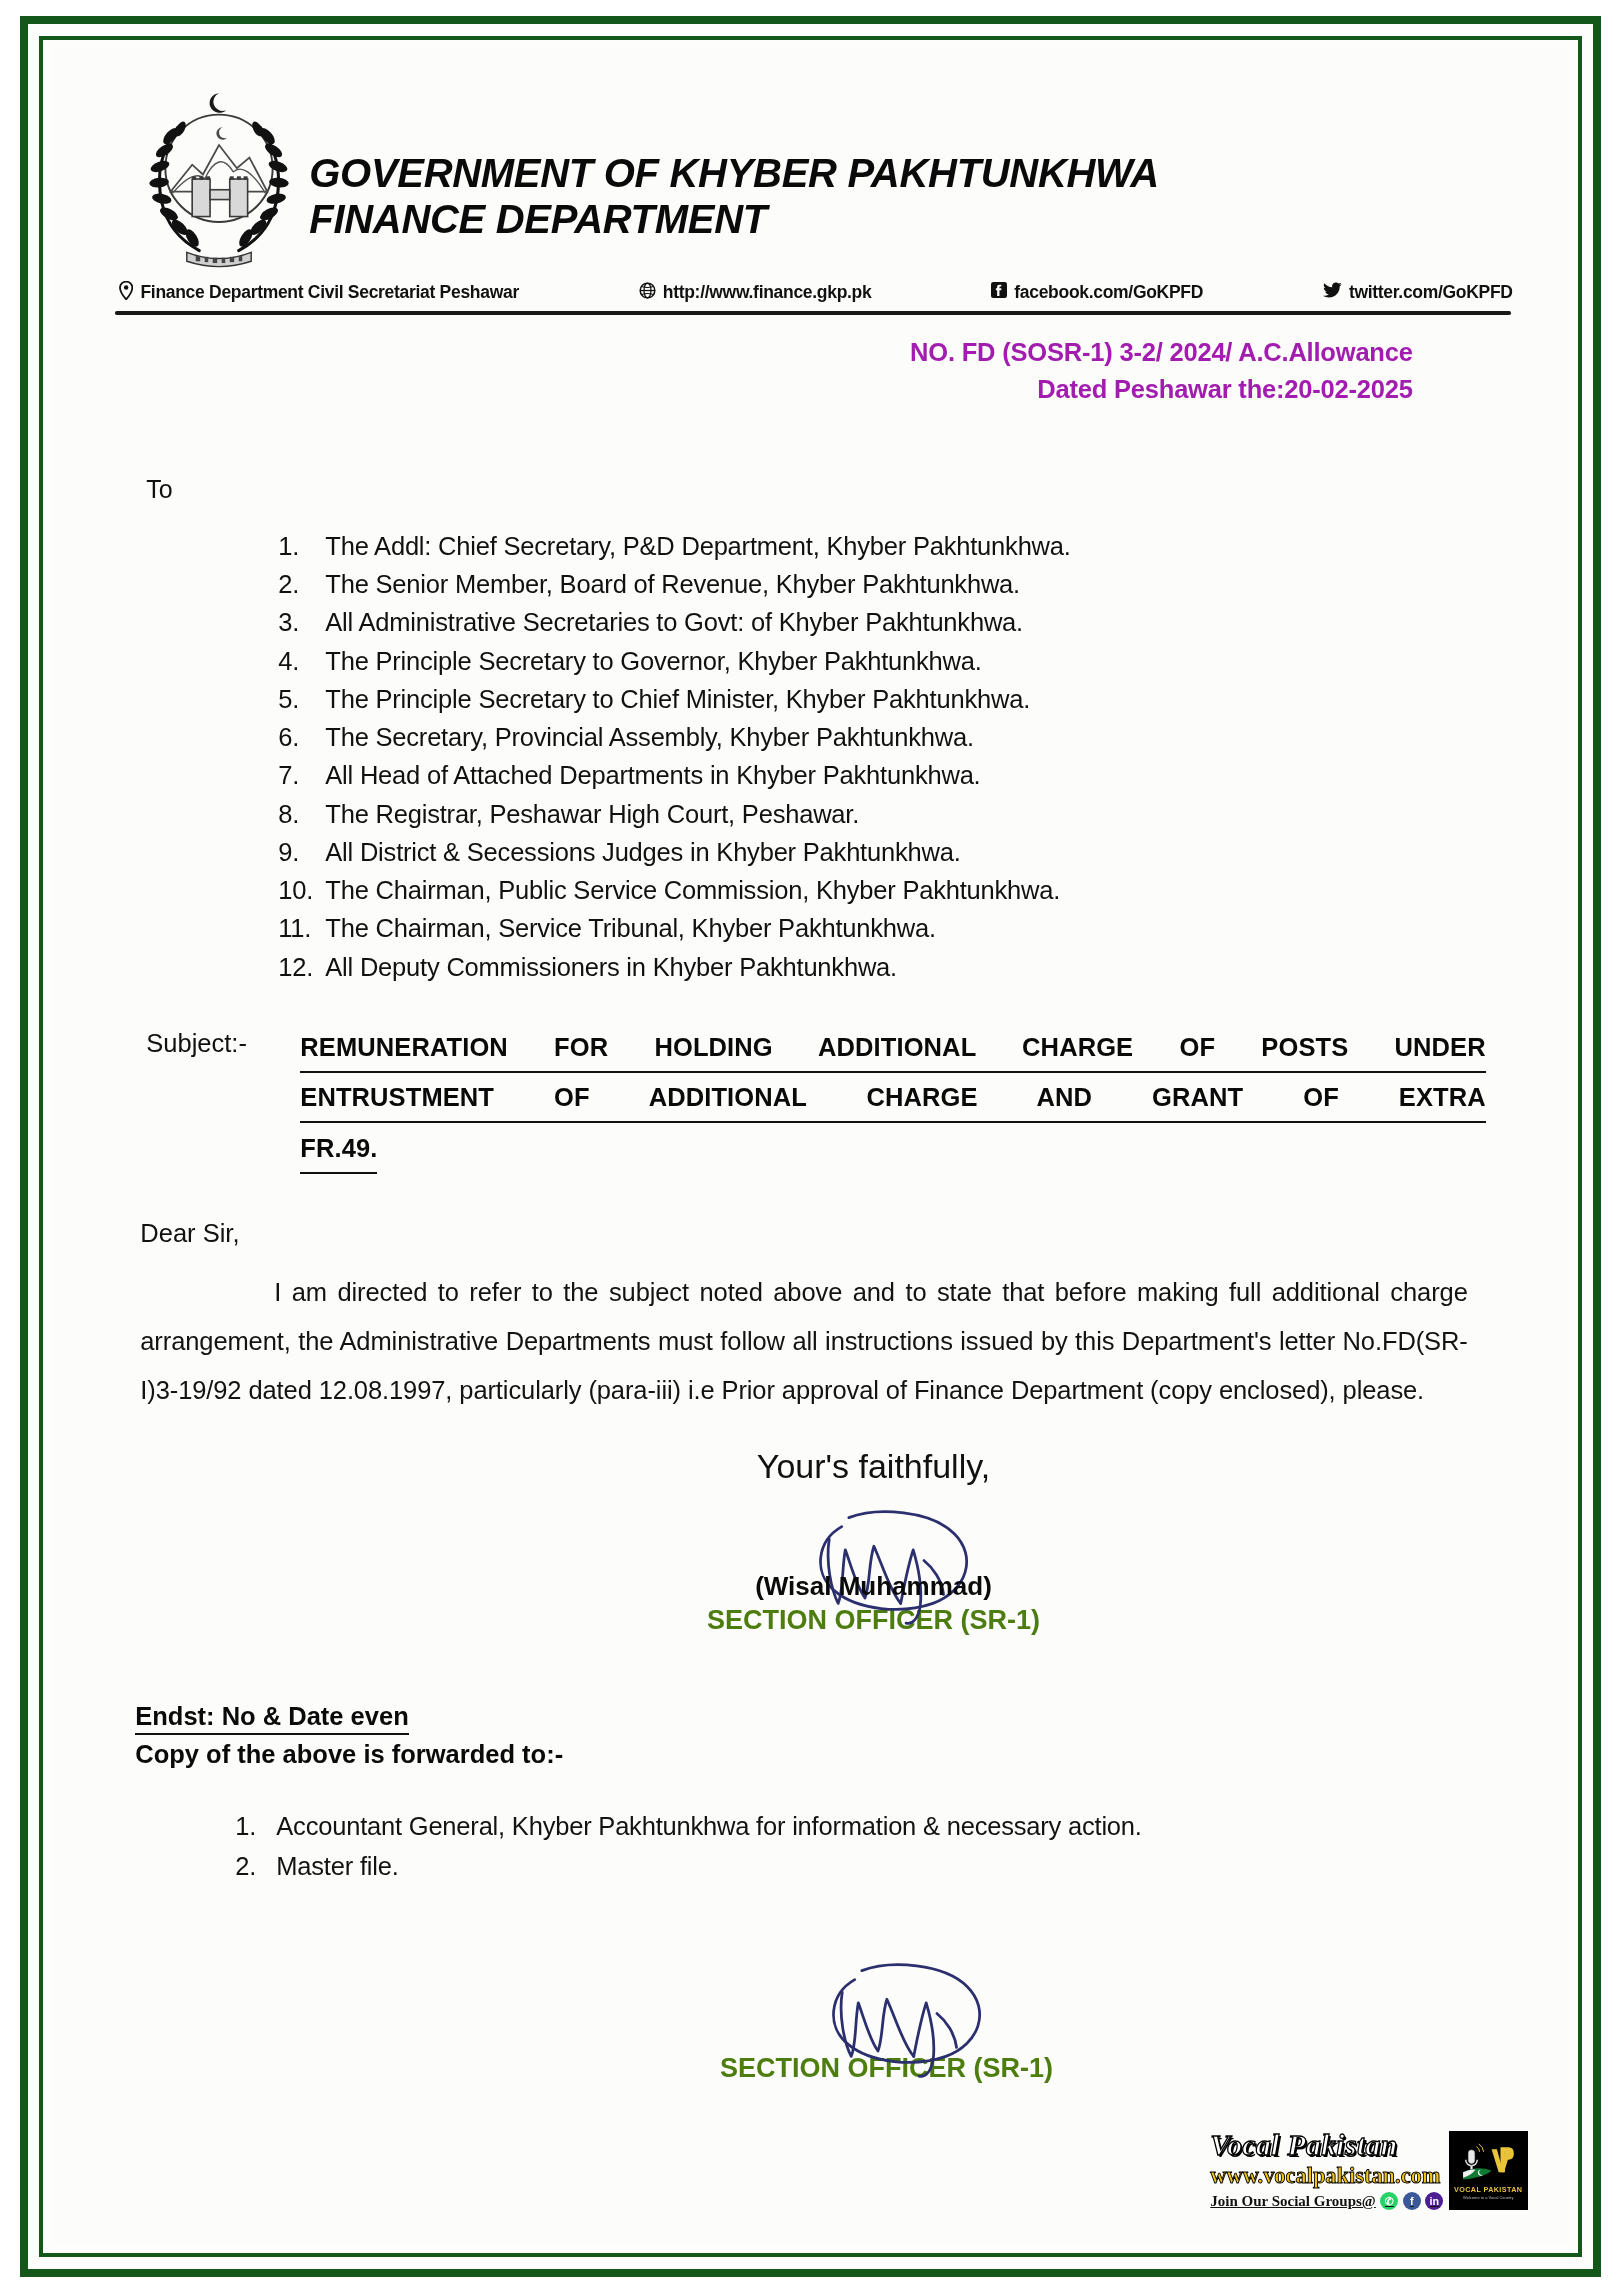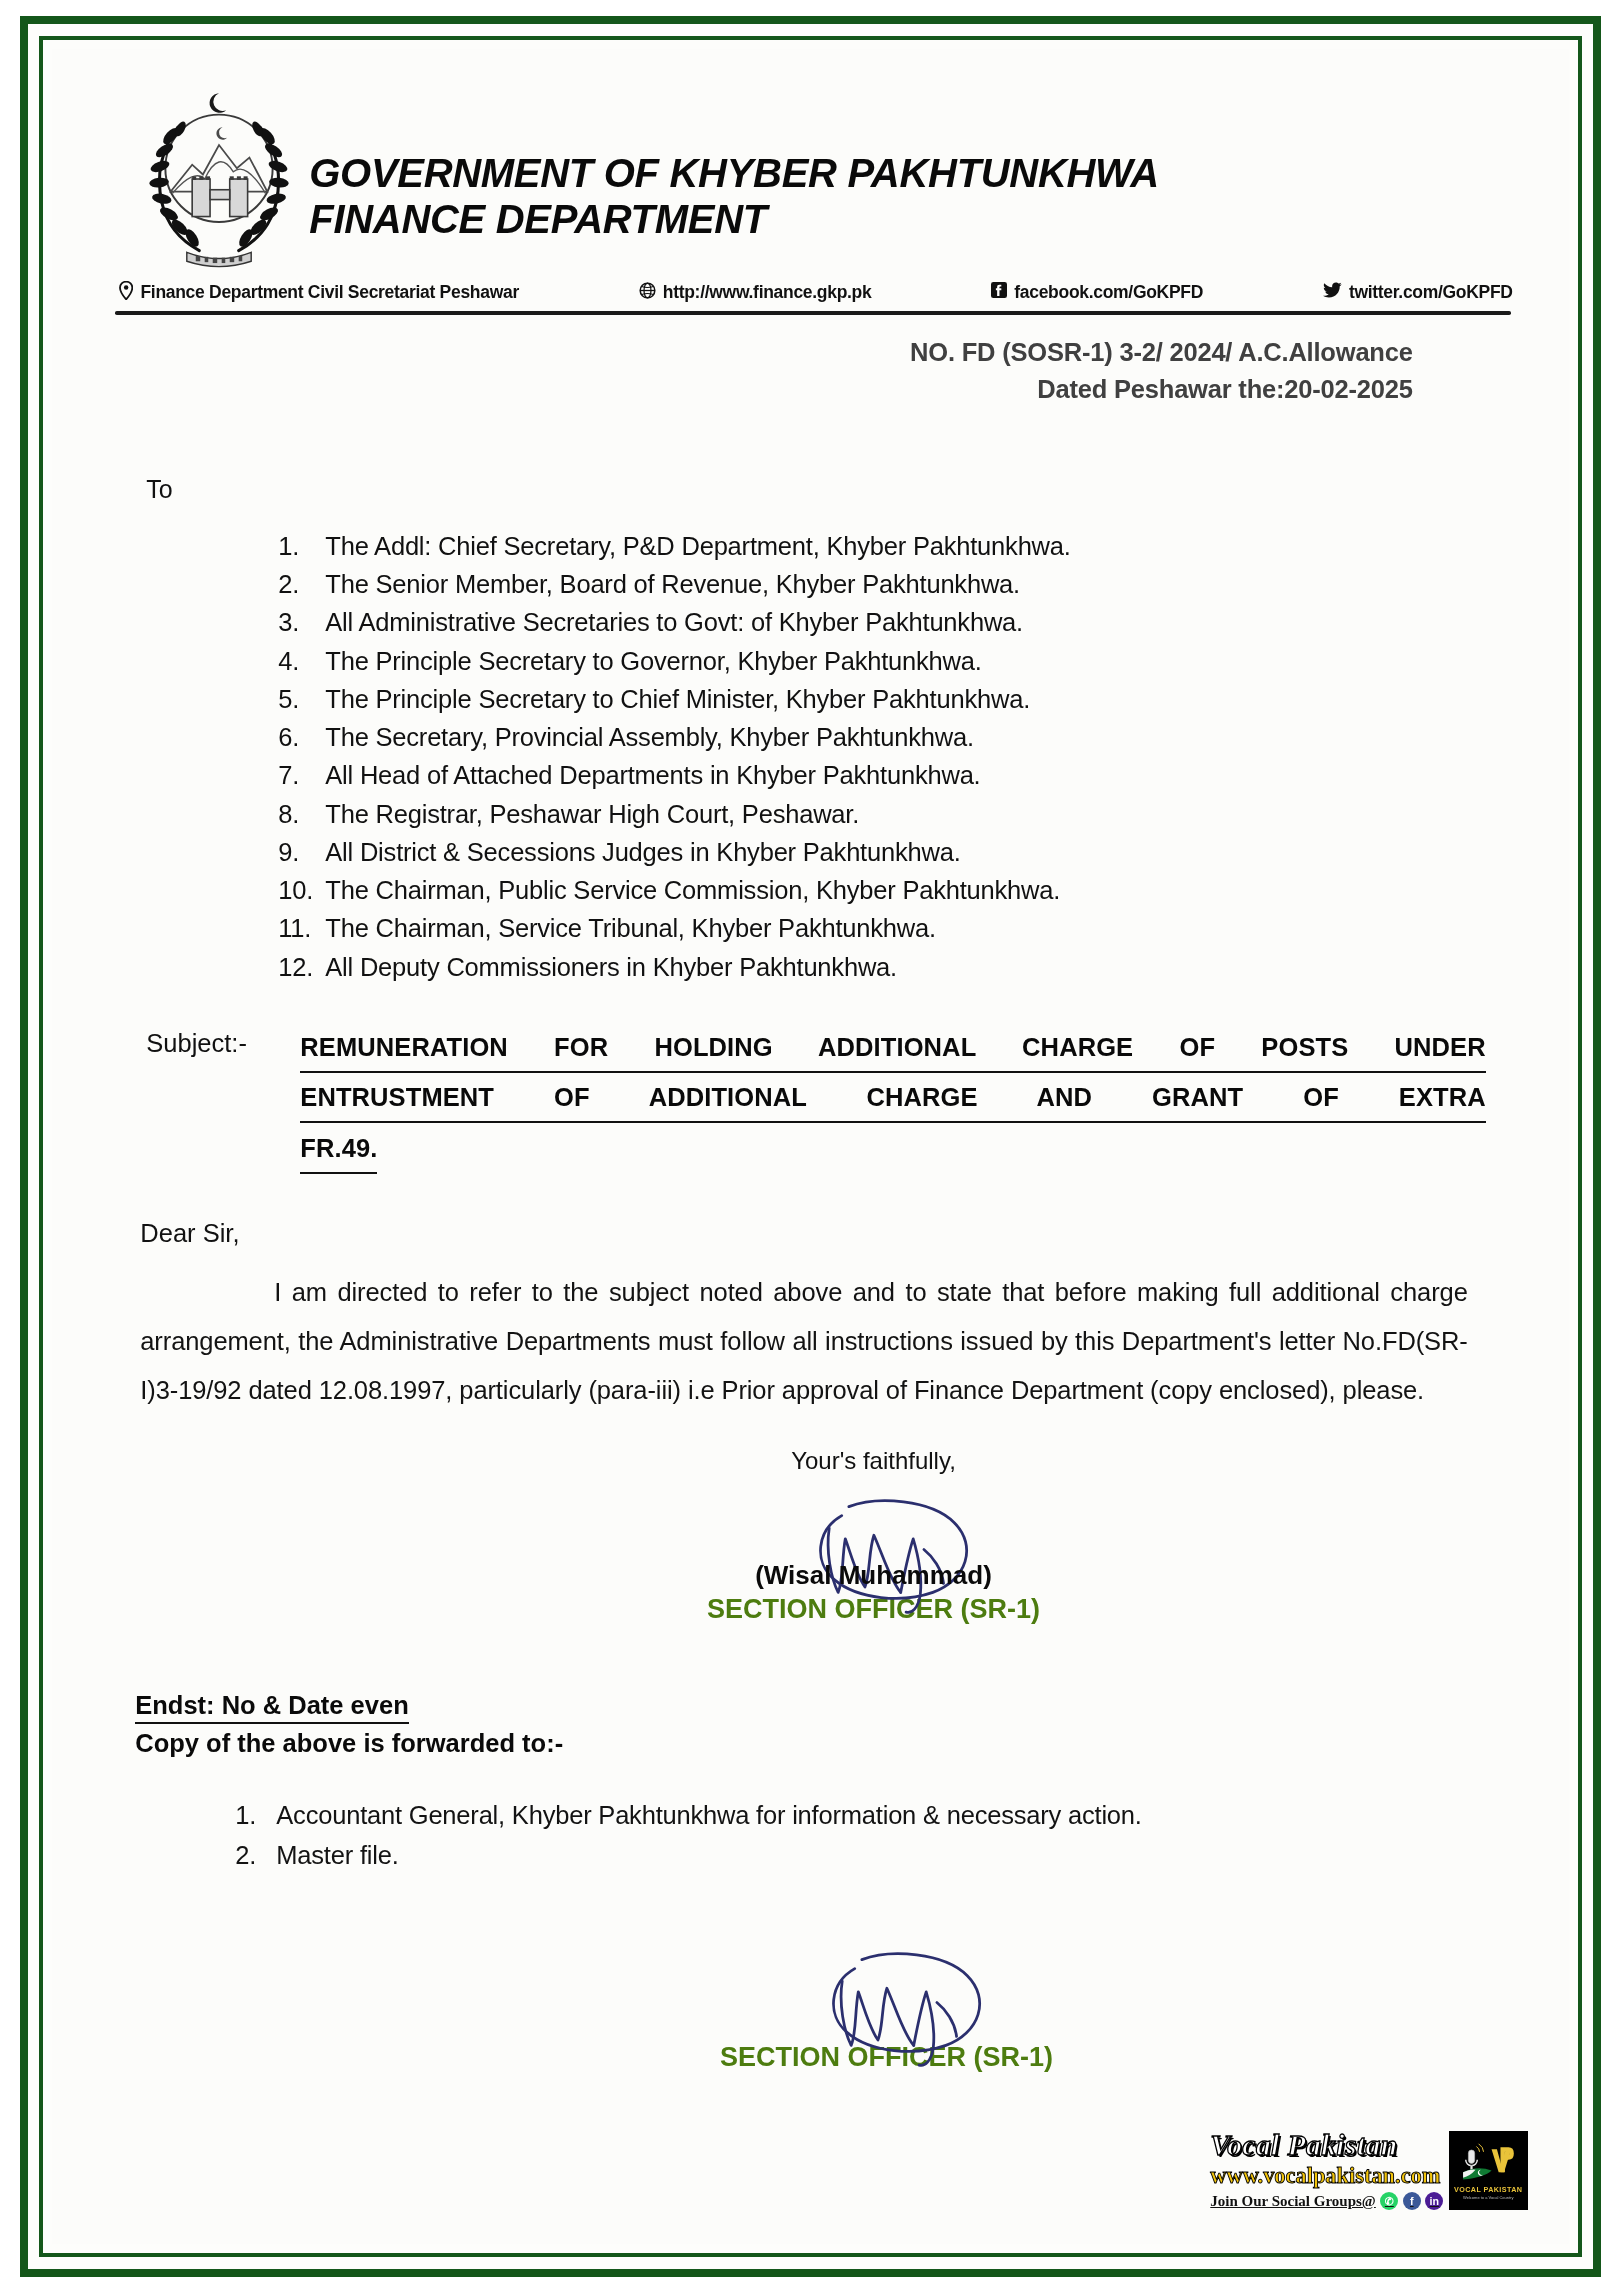--- a/index.html
+++ b/index.html
@@ -114,21 +114,21 @@
   }
 
   
   .refblock {
     margin-top: 19.7px;
     padding-right: 109px;
     text-align: right;
     font-family: "Liberation Sans", sans-serif;
     font-weight: bold;
     font-size: 25.5px;
-    color: #404040;
+    color: #a21caf;
     line-height: 1.42;
     letter-spacing: -0.2px;
   }
 
   
   .to-label {
     margin-top: 68px;
     padding-left: 47px;
     font-size: 25px;
     color: #111;
@@ -224,21 +224,21 @@
     text-align: center;
     position: relative;
   }
   .sign-inner {
     display: inline-block;
     position: relative;
     text-align: center;
     padding-left: 233px;
   }
   .yours {
-    font-size: 24px;
+    font-size: 34px;
     color: #111;
     font-family: "Liberation Sans", sans-serif;
     margin-bottom: 5.4px;
   }
   .sig-svg-wrap {
     position: relative;
     height: 100px;
     margin-top: 12.5px;
   }
   .sig-svg-wrap svg {

